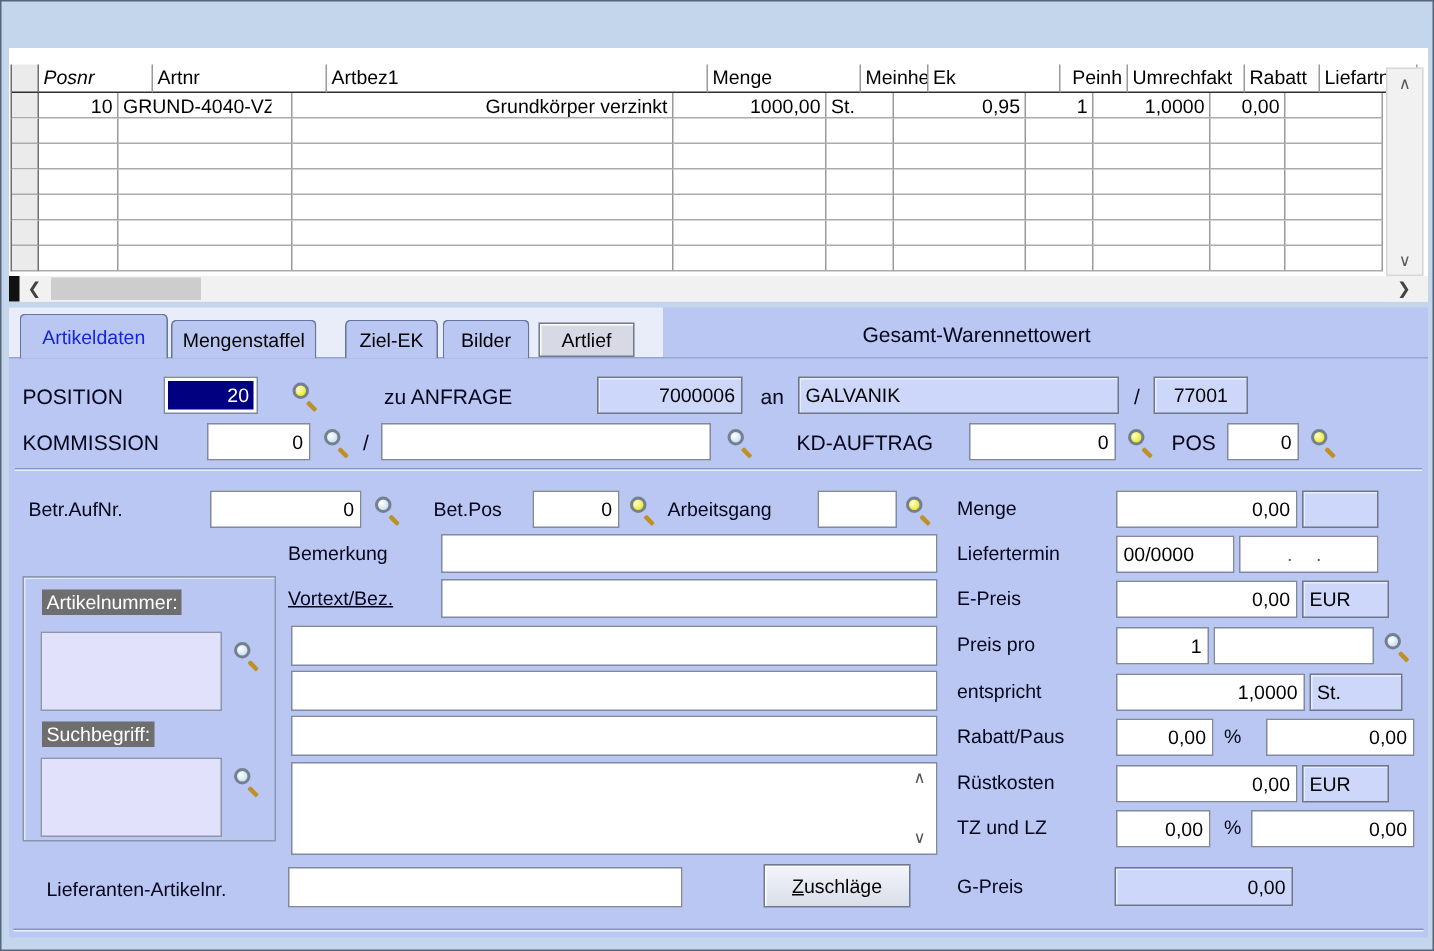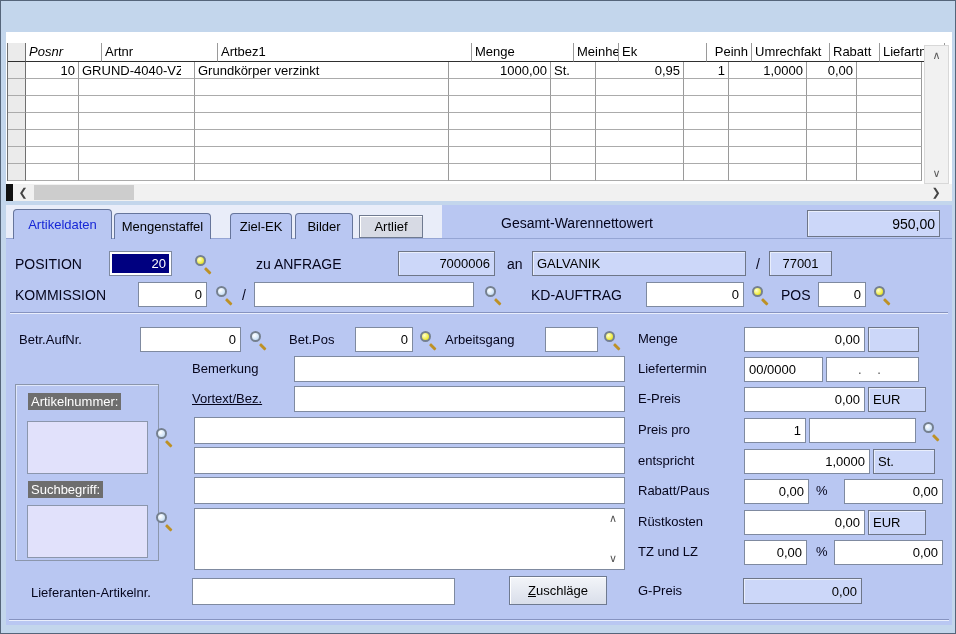--- a/index.html
+++ b/index.html
@@ -88,21 +88,21 @@
       <div class="gcell hdr" style="width:50px;">Rabatt</div>
       <div class="gcell hdr" style="width:65px;">Liefartnr</div>
     </div>
 
     <div class="grow" style="top:30px;height:17px;">
       <div class="gcell rowhdr" style="width:18px;"></div>
       <div class="gcell r" style="width:53px;">10</div>
       <div class="gcell" style="width:116px;">
           <span style="display:block;width:99px;overflow:hidden;text-align:center;">GRUND-4040-VZ</span>
         </div>
-      <div class="gcell" style="width:254px;">Grundkörper verzinkt</div>
+      <div class="gcell" style="width:254px;text-align:right;">Grundkörper verzinkt</div>
       <div class="gcell r" style="width:102px;">1000,00</div>
       <div class="gcell" style="width:45px;">St.</div>
       <div class="gcell r" style="width:88px;">0,95</div>
       <div class="gcell r" style="width:45px;">1</div>
       <div class="gcell r" style="width:78px;">1,0000</div>
       <div class="gcell r" style="width:50px;">0,00</div>
       <div class="gcell" style="width:65px;"></div>
     </div>
 
     <div id="empty-rows">
@@ -201,22 +201,21 @@
 
   <div class="formpanel">
     <div class="tabstrip-bg"></div>
     <div class="pageline"></div>
     <div class="tab active">Artikeldaten</div>
     <div class="tab" style="left:108px;top:8px;width:97px;height:26px;">Mengenstaffel</div>
     <div class="tab" style="left:224px;top:8px;width:62px;height:26px;">Ziel-EK</div>
     <div class="tab" style="left:289px;top:8px;width:58px;height:26px;">Bilder</div>
     <div class="btn" style="left:353px;top:10px;width:64px;height:23px;background:#d7dae4;">Artlief</div>
 
-    <span class="lbl" style="left:495px;top:10px;width:300px;text-align:left;font-size:14px;">Gesamt-Warennettowert</span>
-    <div class="inp num ro" style="left:801px;top:5px;width:133px;height:27px;font-size:14px;">950,00</div>
+    <span class="lbl" style="left:495px;top:10px;width:300px;text-align:center;font-size:14px;">Gesamt-Warennettowert</span>
 
     <span class="lbl" style="left:9px;top:51px;font-size:14px;">POSITION</span>
     <div class="inp" style="left:103px;top:46px;width:63px;height:25px;padding:0;">
       <span style="position:absolute;left:2px;top:2px;right:2px;bottom:2px;background:#000080;color:#fff;text-align:right;padding:2px 3px 0 0;">20</span>
     </div>
     <span class="mag y" style="left:188px;top:49px;">
         <span class="lens"></span>
         <span class="handle"></span>
       </span>
     <span class="lbl" style="left:250px;top:51px;font-size:14px;">zu ANFRAGE</span>
@@ -270,21 +269,21 @@
     <span class="mag y" style="left:597px;top:125px;">
         <span class="lens"></span>
         <span class="handle"></span>
       </span>
 
     <span class="lbl" style="left:186px;top:156px;">Bemerkung</span>
     <div class="inp" style="left:288px;top:151px;width:331px;height:26px;"></div>
     <span class="lbl" style="left:186px;top:186px;text-decoration:underline;">Vortext/Bez.</span>
     <div class="inp" style="left:288px;top:181px;width:331px;height:26px;"></div>
 
-    <div class="groupbox" style="left:9px;top:179px;width:144px;height:177px;">
+    <div class="groupbox" style="left:9px;top:179px;width:169px;height:177px;">
       <span class="glabel" style="left:12px;top:8px;">Artikelnummer:</span>
       <div class="inp lav" style="left:11px;top:36px;width:121px;height:53px;"></div>
       <span class="mag b" style="left:139px;top:42px;">
           <span class="lens"></span>
           <span class="handle"></span>
         </span>
       <span class="glabel" style="left:12px;top:96px;">Suchbegriff:</span>
       <div class="inp lav" style="left:11px;top:120px;width:121px;height:53px;"></div>
       <span class="mag b" style="left:139px;top:126px;">
           <span class="lens"></span>

